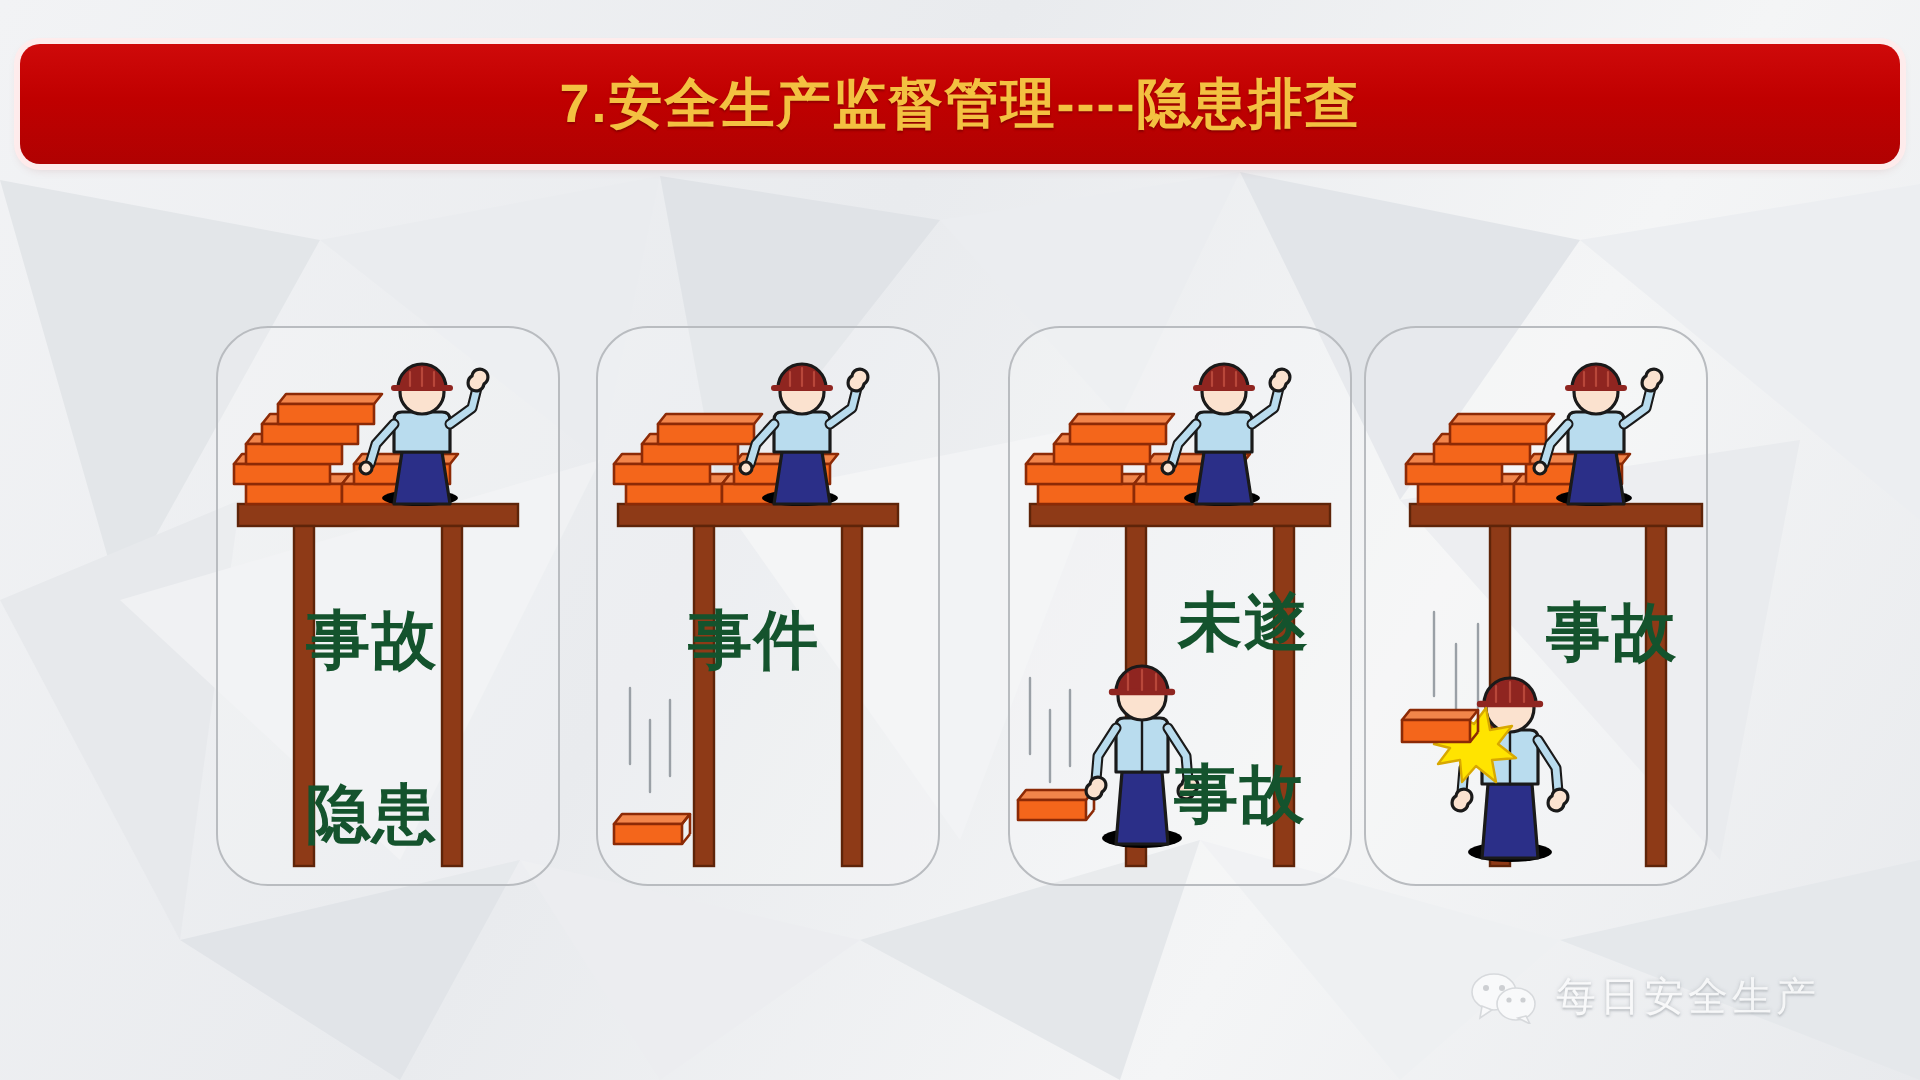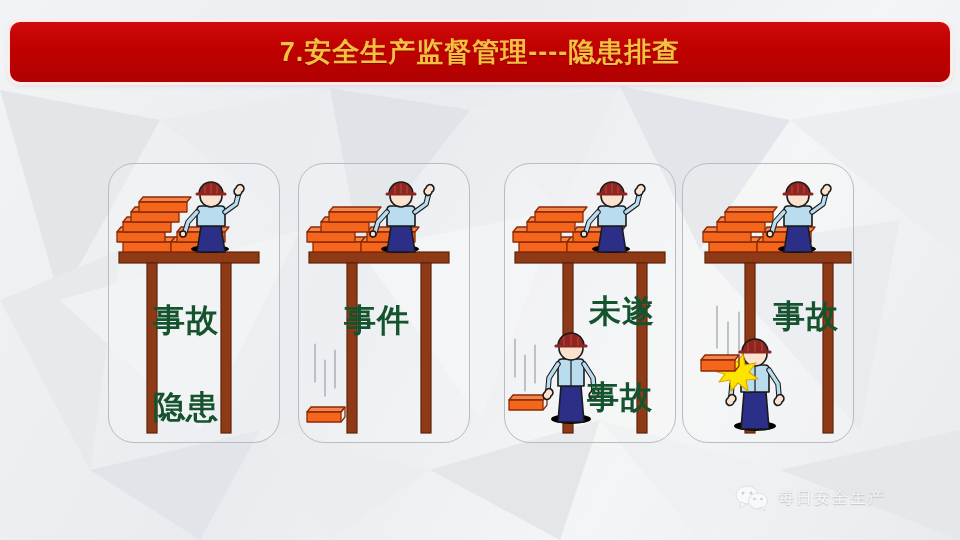--- a/index.html
+++ b/index.html
@@ -57,21 +57,21 @@
   }
 
   
   .watermark{
     position:absolute;left:735px;top:485px;
     display:flex;align-items:center;gap:9px;
     opacity:.62;
   }
   .wm-text{
     color:#ffffff;
-    font-size:16px;
+    font-size:20px;
     letter-spacing:2px;
     font-family:"DejaVu Sans","Liberation Sans",sans-serif;
     text-shadow:0 0 2px rgba(170,175,180,.95),0 1px 1px rgba(150,155,160,.8);
   }
 </style>
 </head>
 <body>
 
 <div id="stage">
 

